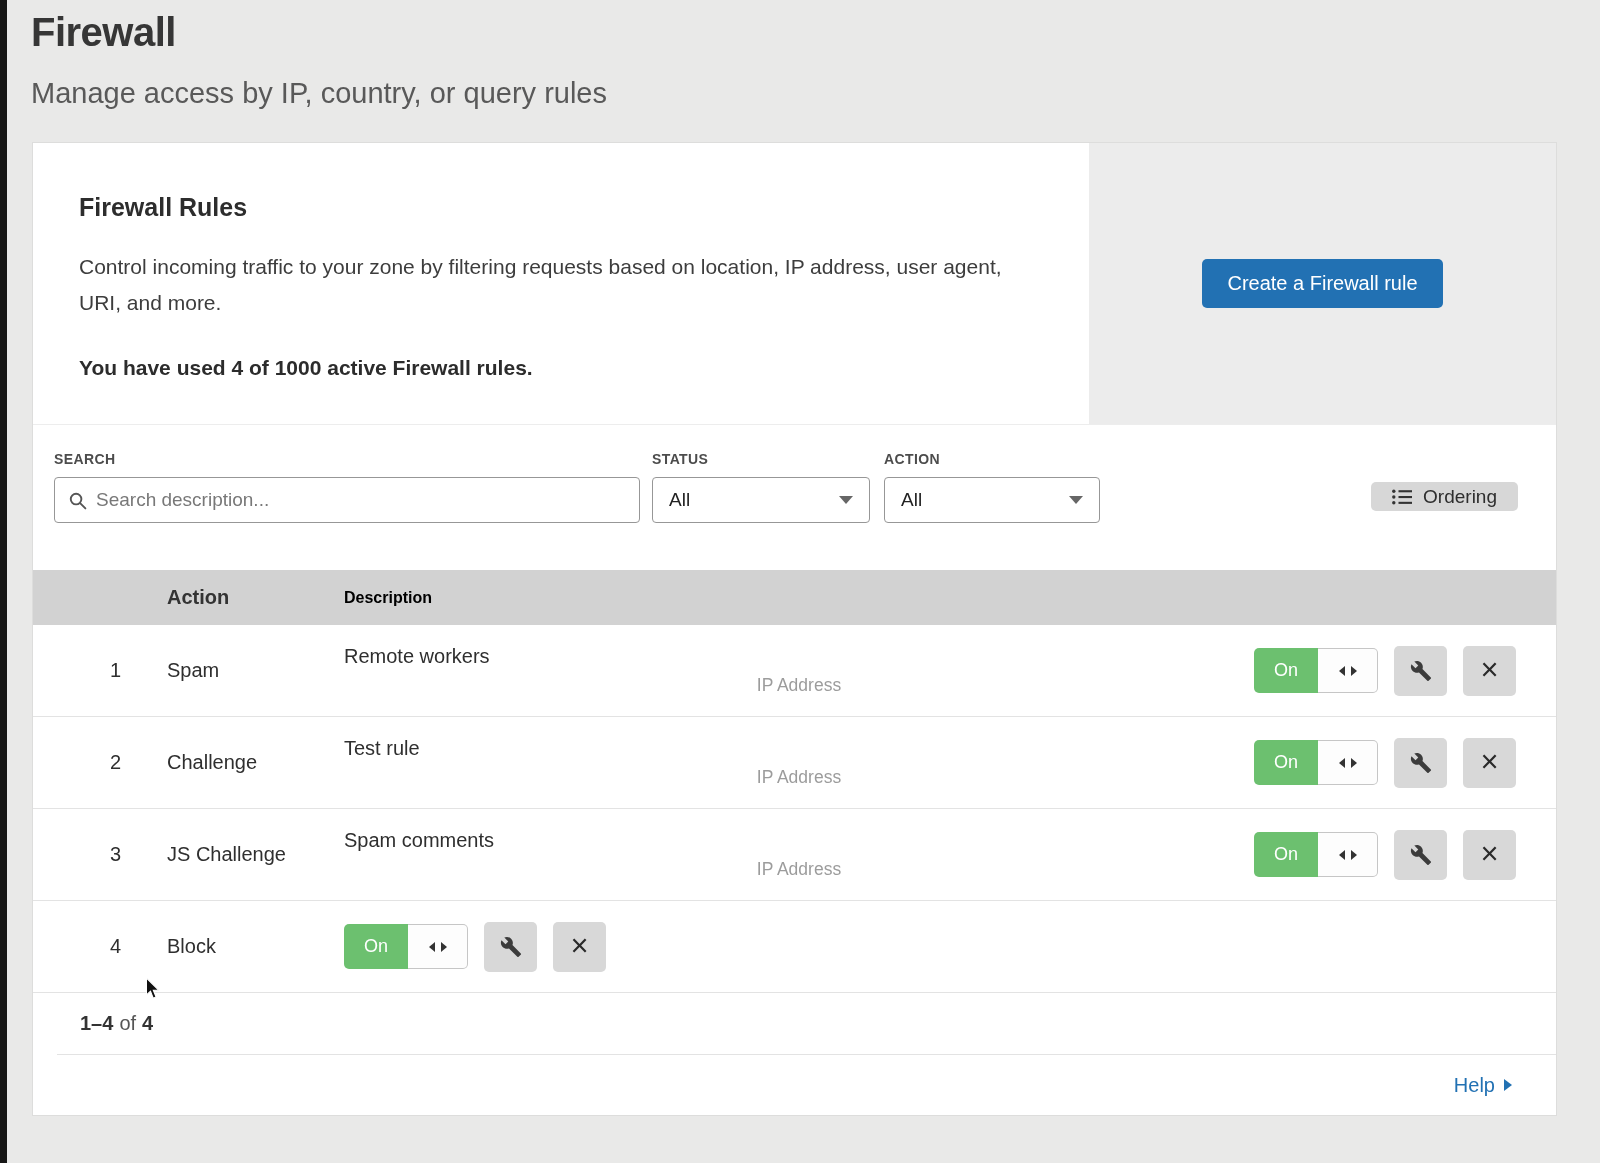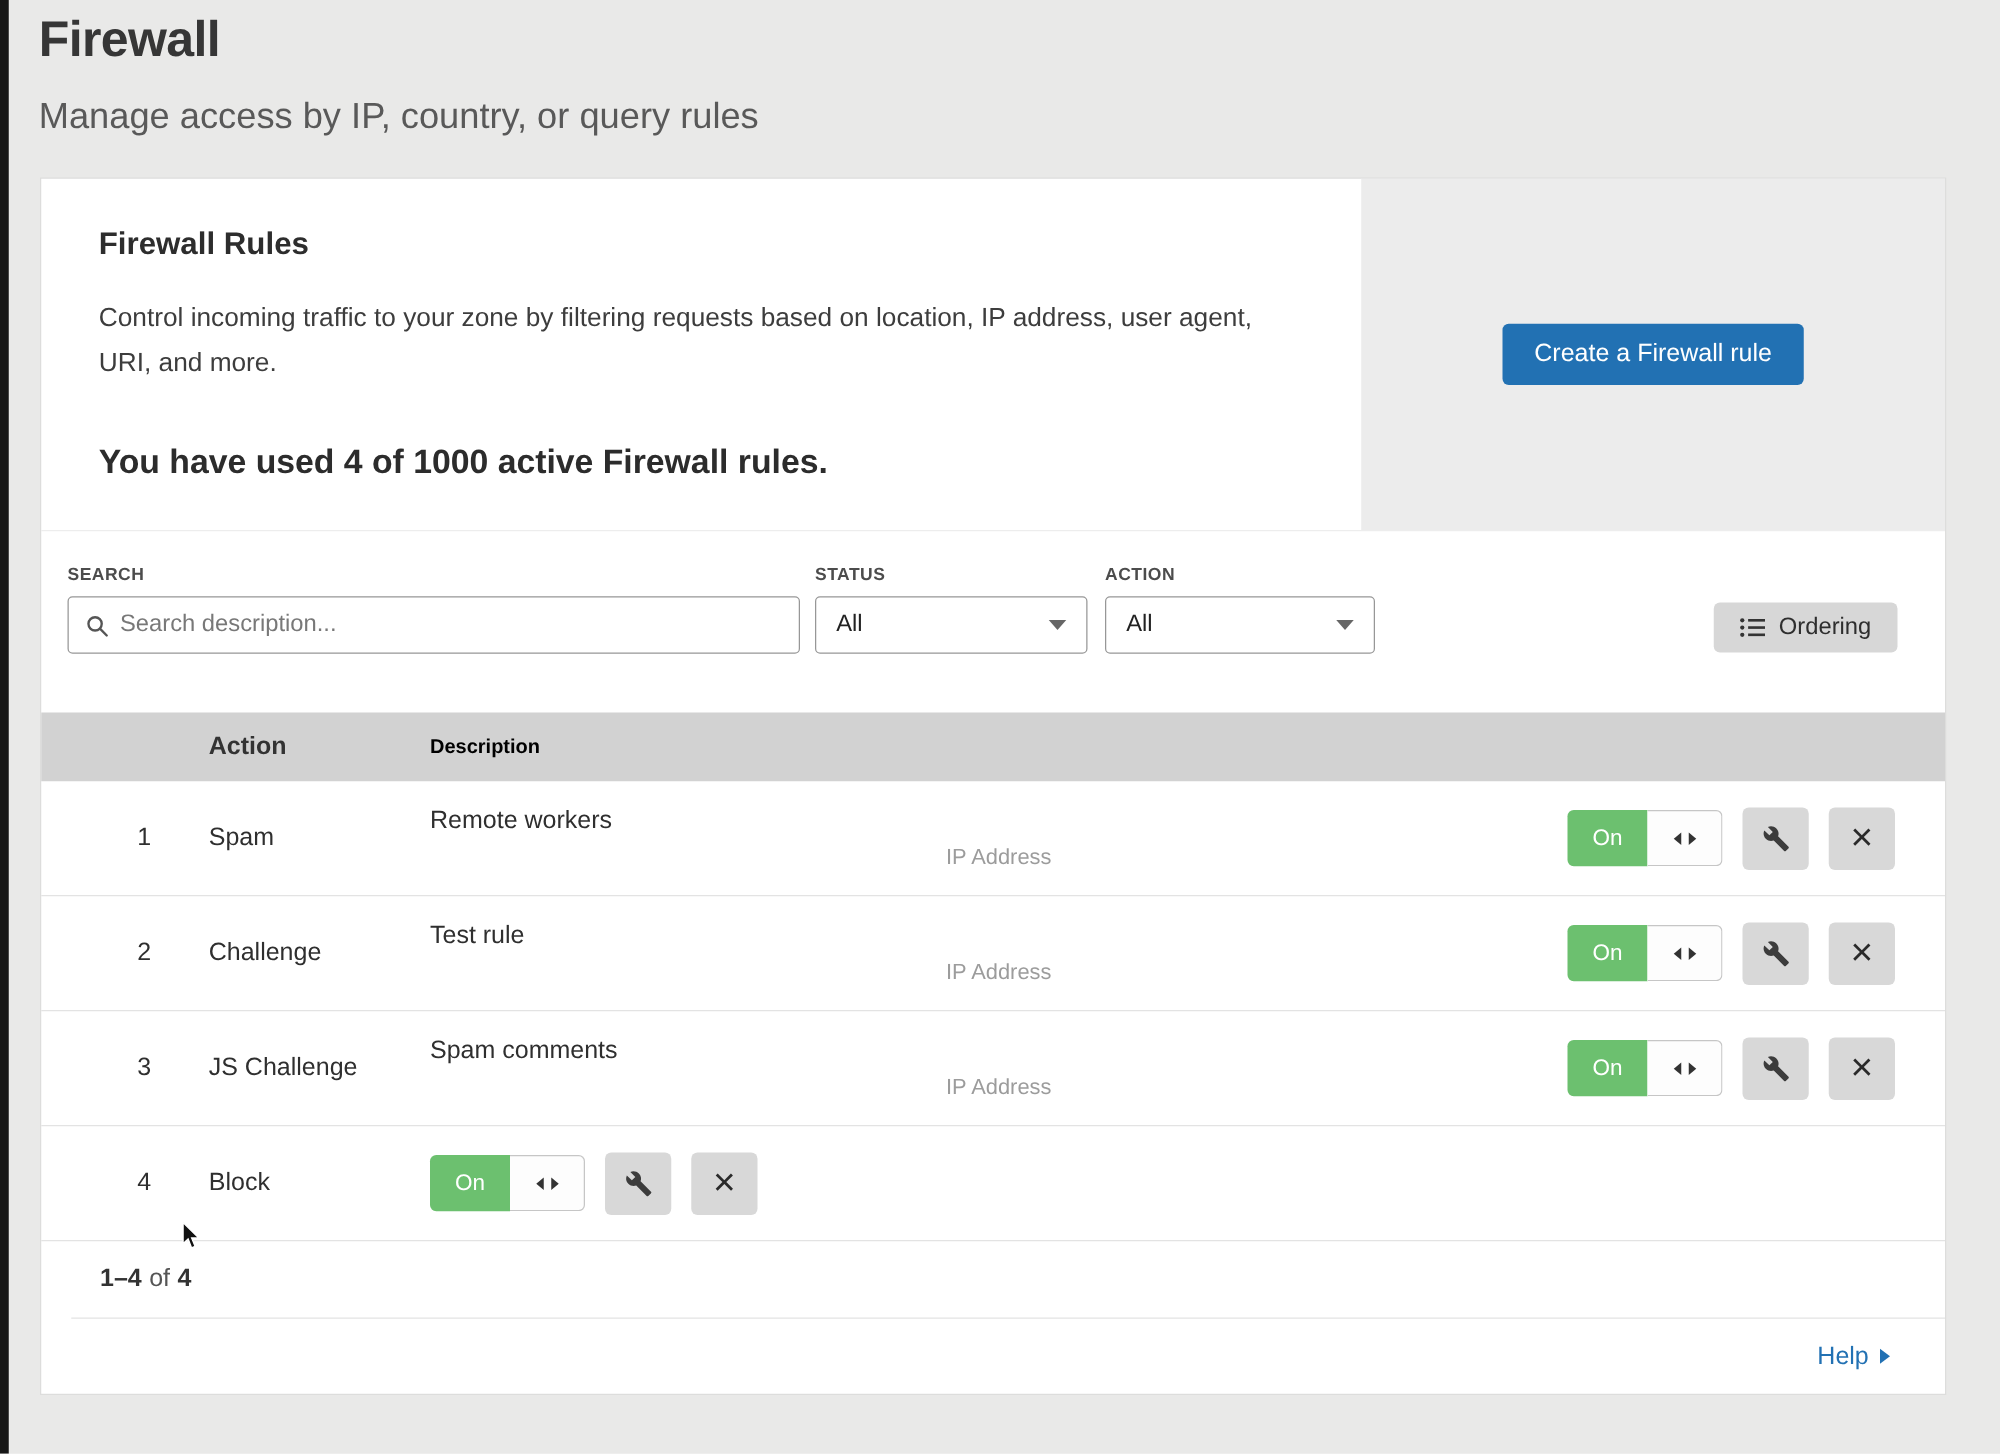--- a/index.html
+++ b/index.html
@@ -18,24 +18,24 @@
   .page-subtitle { font-size: 29px; font-weight: 400; color: #595959; margin-top: 22px; }
 
   
   .card {
     position: absolute; left: 33px; top: 143px; width: 1523px; height: 972px;
     background: #ffffff; box-shadow: 0 0 0 1px rgba(0,0,0,0.05);
   }
 
   
   .card-top { position: relative; height: 282px; border-bottom: 1px solid #ededed; }
-  .card-top-left { width: 1056px; padding: 38px 0 0 46px; }
+  .card-top-left { width: 1056px; padding: 50px 0 0 46px; }
   .overview-heading { font-size: 25px; font-weight: 700; color: #2d2d2d; margin-bottom: 27px; }
   .overview-desc { font-size: 21px; color: #3d3d3d; line-height: 1.72; max-width: 950px; }
-  .overview-usage { font-size: 27px; font-weight: 700; color: #2c2c2c; margin-top: 45px; }
+  .overview-usage { font-size: 21px; font-weight: 700; color: #2c2c2c; margin-top: 35px; }
   .card-top-right {
     position: absolute; left: 1056px; right: 0; top: 0; bottom: 0;
     background: #ececec; display: flex; align-items: center; justify-content: center;
   }
   .create-btn {
     background: #2271b3; color: #ffffff; font-size: 20px; font-family: inherit;
     border: none; border-radius: 5px; padding: 13px 25px; cursor: pointer;
   }
 
   
@@ -53,21 +53,21 @@
   .action-group { left: 851px; }
   .select-box {
     height: 46px; background: #fff; border: 1px solid #979797; border-radius: 4px;
     display: flex; align-items: center; justify-content: space-between; padding: 0 16px;
     font-size: 19px; color: #222; cursor: pointer;
   }
   .status-group .select-box { width: 218px; }
   .action-group .select-box { width: 216px; }
   .chev { width: 0; height: 0; border-left: 7px solid transparent; border-right: 7px solid transparent; border-top: 8px solid #666; }
   .ordering-btn {
-    position: absolute; top: 57px; right: 38px; height: 40px;
+    position: absolute; top: 57px; right: 38px; height: 29px;
     background: #d7d7d7; border: none; border-radius: 5px;
     display: flex; align-items: center; gap: 11px; padding: 0 21px;
     font-size: 19px; color: #2e2e2e; font-family: inherit; cursor: pointer;
   }
 
   
   .thead { height: 55px; background: #d2d2d2; display: flex; align-items: center; }
   .col-num { width: 134px; text-align: right; padding-right: 46px; font-size: 20px; color: #333; }
   .col-action { width: 177px; font-size: 20px; color: #333; }
   .col-desc { flex: 1; }

